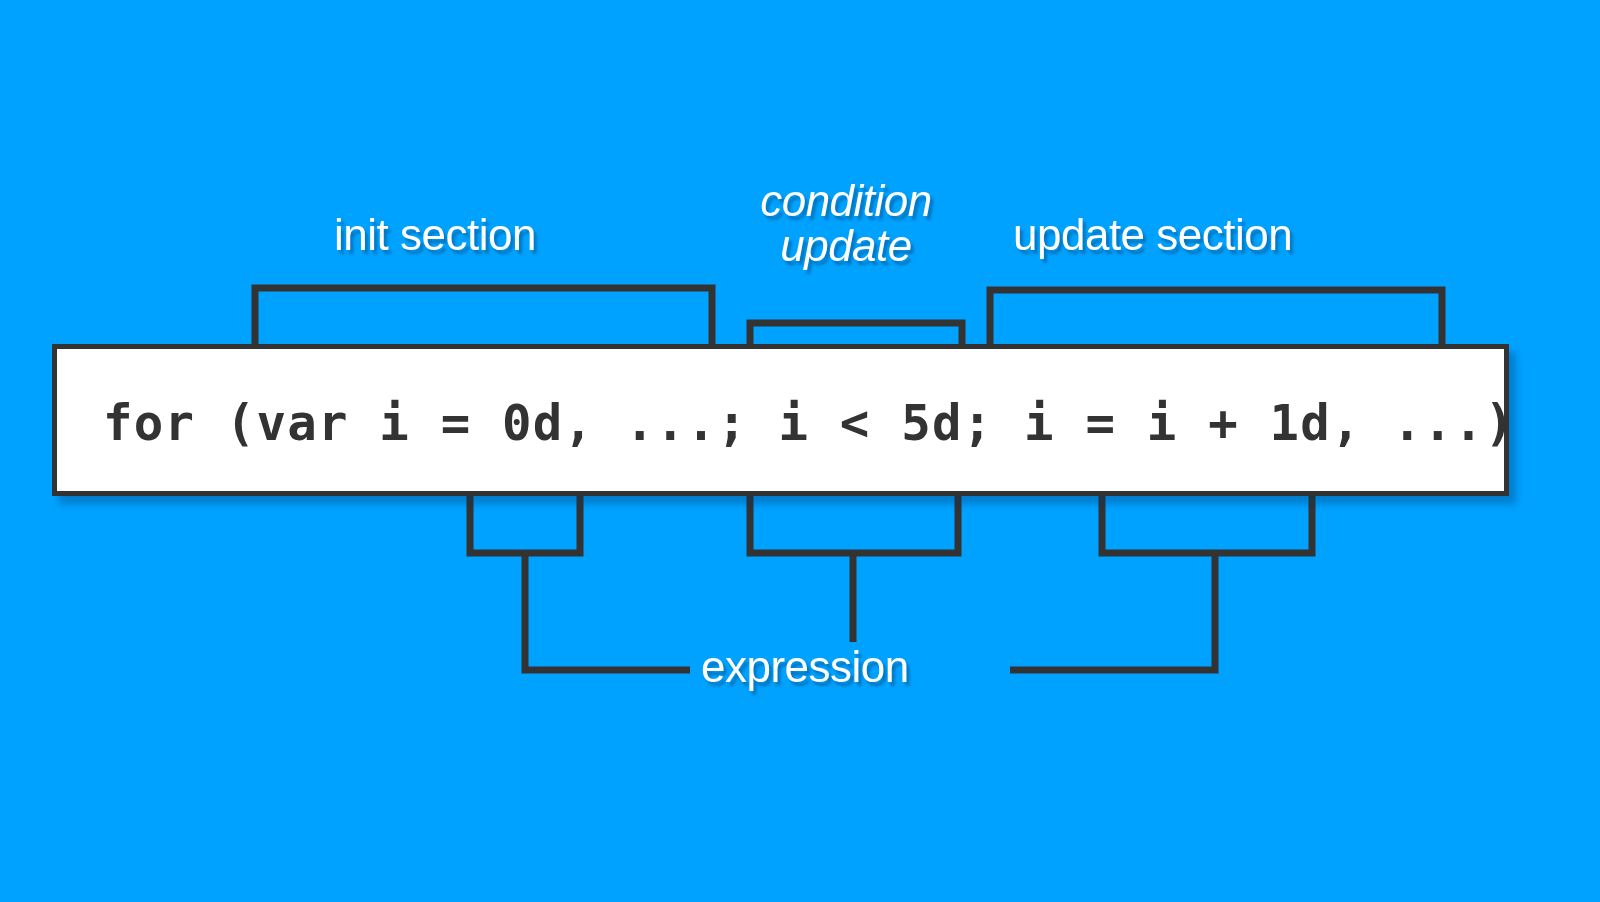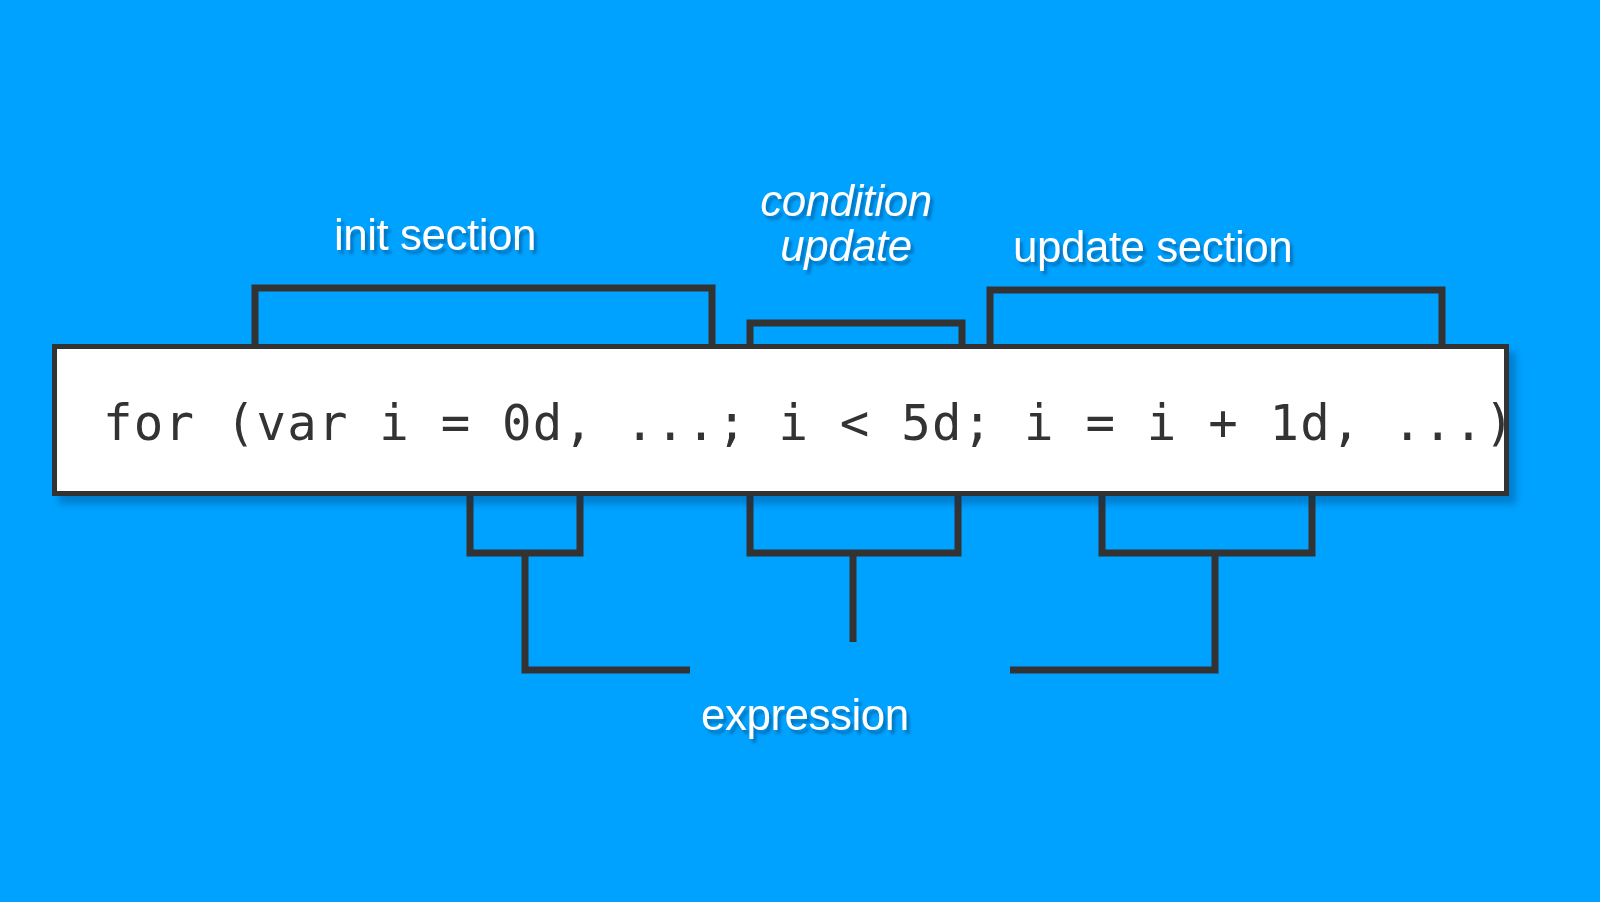--- a/index.html
+++ b/index.html
@@ -46,46 +46,44 @@
     top: 178px;
     font-size: 44px;
     text-align: center;
     width: 250px;
     font-style: italic;
   }
   #label-update {
     left: 1013px;
     top: 212px;
     font-size: 44px;
-    margin-top: 12px;
   }
   #label-expression {
     left: 701px;
     top: 644px;
     font-size: 44px;
-    margin-top: 48px;
   }
   #code-box {
     position: absolute;
     left: 52px;
     top: 344px;
     width: 1457px;
     height: 152px;
     background: #ffffff;
     border: 5px solid #333333;
     box-sizing: border-box;
     box-shadow: 7px 8px 7px rgba(0, 55, 105, 0.33);
   }
   #code-text {
     position: absolute;
     left: 103px;
     top: 395px;
     width: 1400px;
     font-family: "DejaVu Sans Mono", "Liberation Mono", monospace;
-    font-weight: normal;
+    font-weight: bold;
     font-size: 49px;
     letter-spacing: 1.2px;
     color: #333333;
     white-space: pre;
     user-select: none;
   }
 </style>
 </head>
 <body>
 

